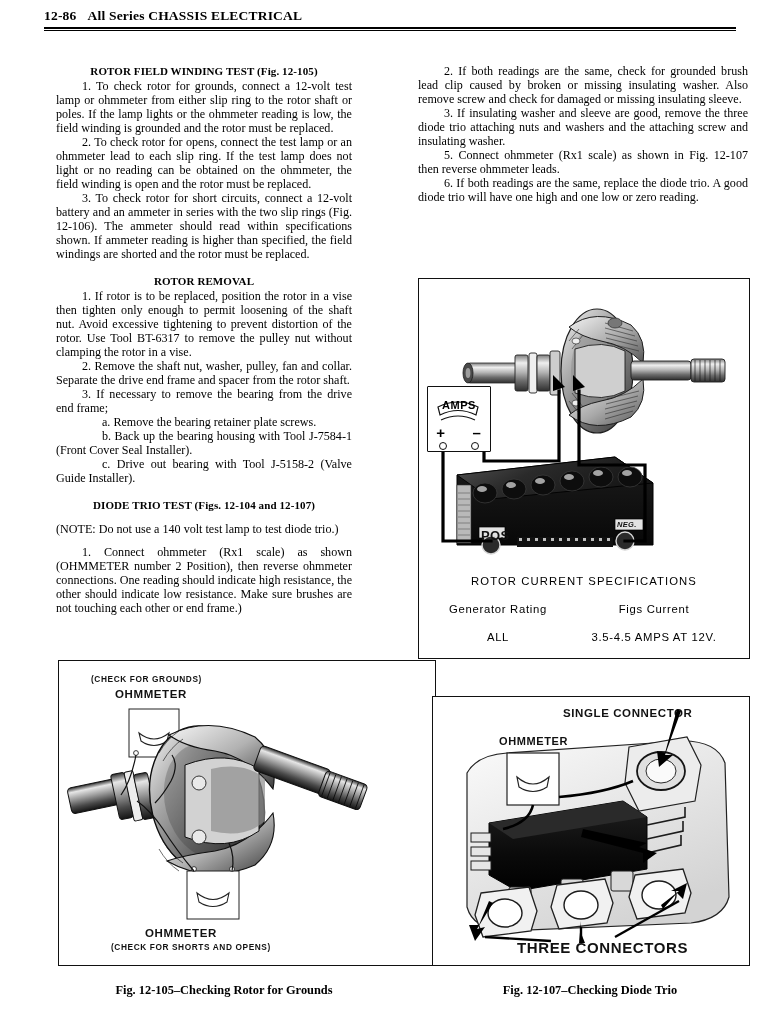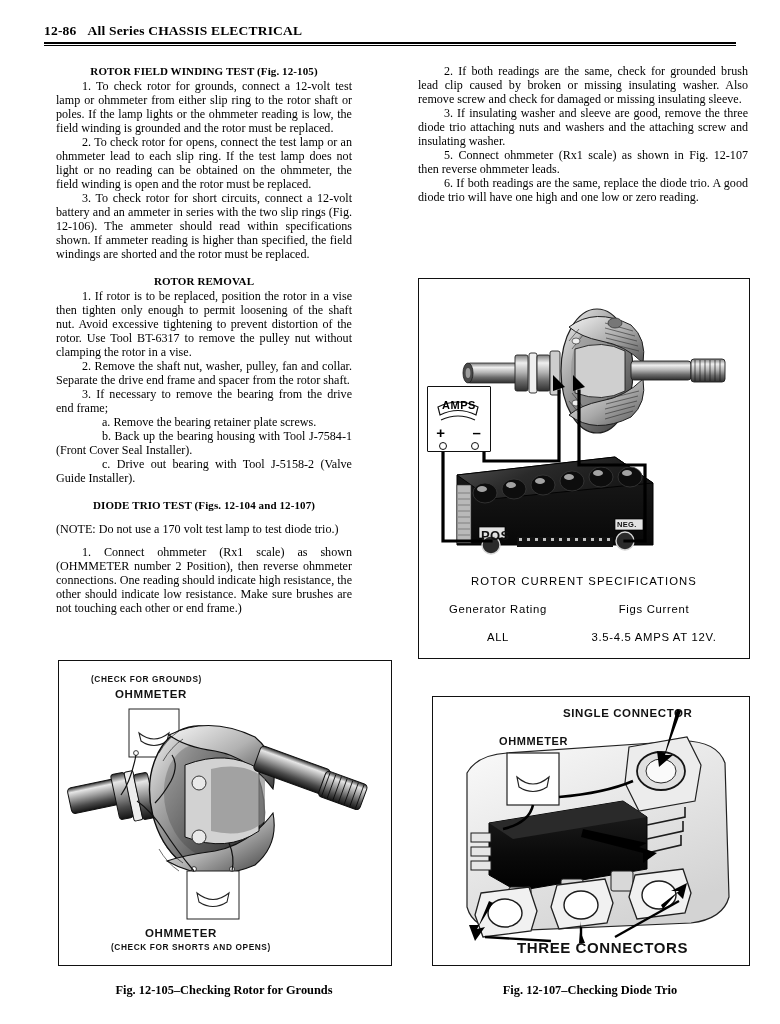--- a/index.html
+++ b/index.html
@@ -9,21 +9,21 @@
     background:#ffffff;
     font-family:"Liberation Serif", serif;
     color:#000;
     position:relative;
     overflow:hidden;
   }
   .page{position:absolute;inset:0;}
 
   
   .runhead{
-    position:absolute;left:44px;top:23px;width:692px;
+    position:absolute;left:44px;top:8px;width:692px;
   }
   .runhead .rh-text{
     font-family:"Liberation Serif", serif;
     font-weight:bold;font-size:13.5px;letter-spacing:.2px;
     white-space:nowrap;
   }
   .runhead .rh-num{margin-right:11px;}
   .runhead .rh-rule{
     margin-top:3px;
     border-top:2.5px solid #000;
@@ -97,21 +97,21 @@
   .meter{
     position:absolute;border:1.5px solid #111;border-radius:1px;background:#fff;
   }
   .meter .mlbl{
     position:absolute;left:0;width:100%;text-align:center;
     font-family:"Liberation Sans", sans-serif;font-weight:bold;
     font-size:11px;letter-spacing:.5px;
   }
 
   
-  #fig105{left:58px;top:660px;width:332px;height:304px;}
+  #fig105{left:58px;top:660px;width:332px;height:304px;padding-left:44px;}
   
   #fig107{left:432px;top:696px;width:316px;height:268px;}
   .term{position:absolute;border:1.6px solid #111;border-radius:50%;background:#fff;}
 
   svg{display:block;}
 </style>
 </head>
 <body>
 
 <div class="page">
@@ -132,21 +132,21 @@
     <h2 class="head">ROTOR REMOVAL</h2>
     <p class="ind">1. If rotor is to be replaced, position the rotor in a vise then tighten only enough to permit loosening of the shaft nut. Avoid excessive tightening to prevent distortion of the rotor. Use Tool BT-6317 to remove the pulley nut without clamping the rotor in a vise.</p>
     <p class="ind">2. Remove the shaft nut, washer, pulley, fan and collar. Separate the drive end frame and spacer from the rotor shaft.</p>
     <p class="ind">3. If necessary to remove the bearing from the drive end frame;</p>
     <p class="ind2">a.   Remove the bearing retainer plate screws.</p>
     <p class="ind2">b. Back up the bearing housing with Tool J-7584-1 (Front Cover Seal Installer).</p>
     <p class="ind2">c.  Drive out bearing with Tool J-5158-2 (Valve Guide Installer).</p>
     <div class="gap-m"></div>
     <h2 class="head">DIODE TRIO TEST (Figs. 12-104 and 12-107)</h2>
     <div class="gap-s"></div>
-    <p class="noind">(NOTE:  Do not use a 170 volt test lamp to test diode trio.)</p>
+    <p class="noind">(NOTE:  Do not use a 140 volt test lamp to test diode trio.)</p>
     <div class="gap-s"></div>
     <p class="ind">1. Connect  ohmmeter  (Rx1  scale)  as  shown (OHMMETER number 2 Position), then reverse ohmmeter connections. One reading should indicate high resistance, the other should indicate low resistance. Make sure brushes are not touching each other or end frame.)</p>
   </div>
 
   <div class="col col-right">
     <p class="ind">2. If both readings are the same, check for grounded brush lead clip caused by broken or missing insulating washer. Also remove screw and check for damaged or missing insulating sleeve.</p>
     <p class="ind">3. If insulating washer and sleeve are good, remove the three diode trio attaching nuts and washers and the attaching screw and insulating washer.</p>
     <p class="ind">5. Connect ohmmeter (Rx1 scale) as shown in Fig. 12-107 then reverse ohmmeter leads.</p>
     <p class="ind">6. If both readings are the same, replace the diode trio. A good diode trio will have one high and one low or zero reading.</p>
   </div>
@@ -306,21 +306,21 @@
         <path d="M13 33 Q30 25 47 33" fill="none" stroke="#111" stroke-width="1.1"></path>
       </svg>
       <div class="mlbl" style="top:12px;">AMPS</div>
       <div class="mlbl" style="top:37px;left:-18px;font-size:15px;">+</div>
       <div class="mlbl" style="top:37px;left:18px;font-size:15px;">–</div>
       <div class="term" style="left:11px;top:55px;width:6px;height:6px;"></div>
       <div class="term" style="left:43px;top:55px;width:6px;height:6px;"></div>
     </div>
 
     <div class="lbl" style="left:62px;top:249px;font-size:13px;letter-spacing:.3px;">POS</div>
-    <div class="lbl" style="left:198px;top:241px;font-size:7.5px;letter-spacing:.3px;">NEG.</div>
+    <div class="lbl" style="left:198px;top:241px;font-size:7.5px;letter-spacing:.3px;font-style:italic;">NEG.</div>
 
     <div class="spec-title">ROTOR CURRENT SPECIFICATIONS</div>
     <div class="spec-hdr">
       <span class="sc1">Generator  Rating</span>
       <span class="sc2">Figs  Current</span>
     </div>
     <div class="spec-row">
       <span class="sc1">ALL</span>
       <span class="sc2">3.5-4.5  AMPS  AT  12V.</span>
     </div>

